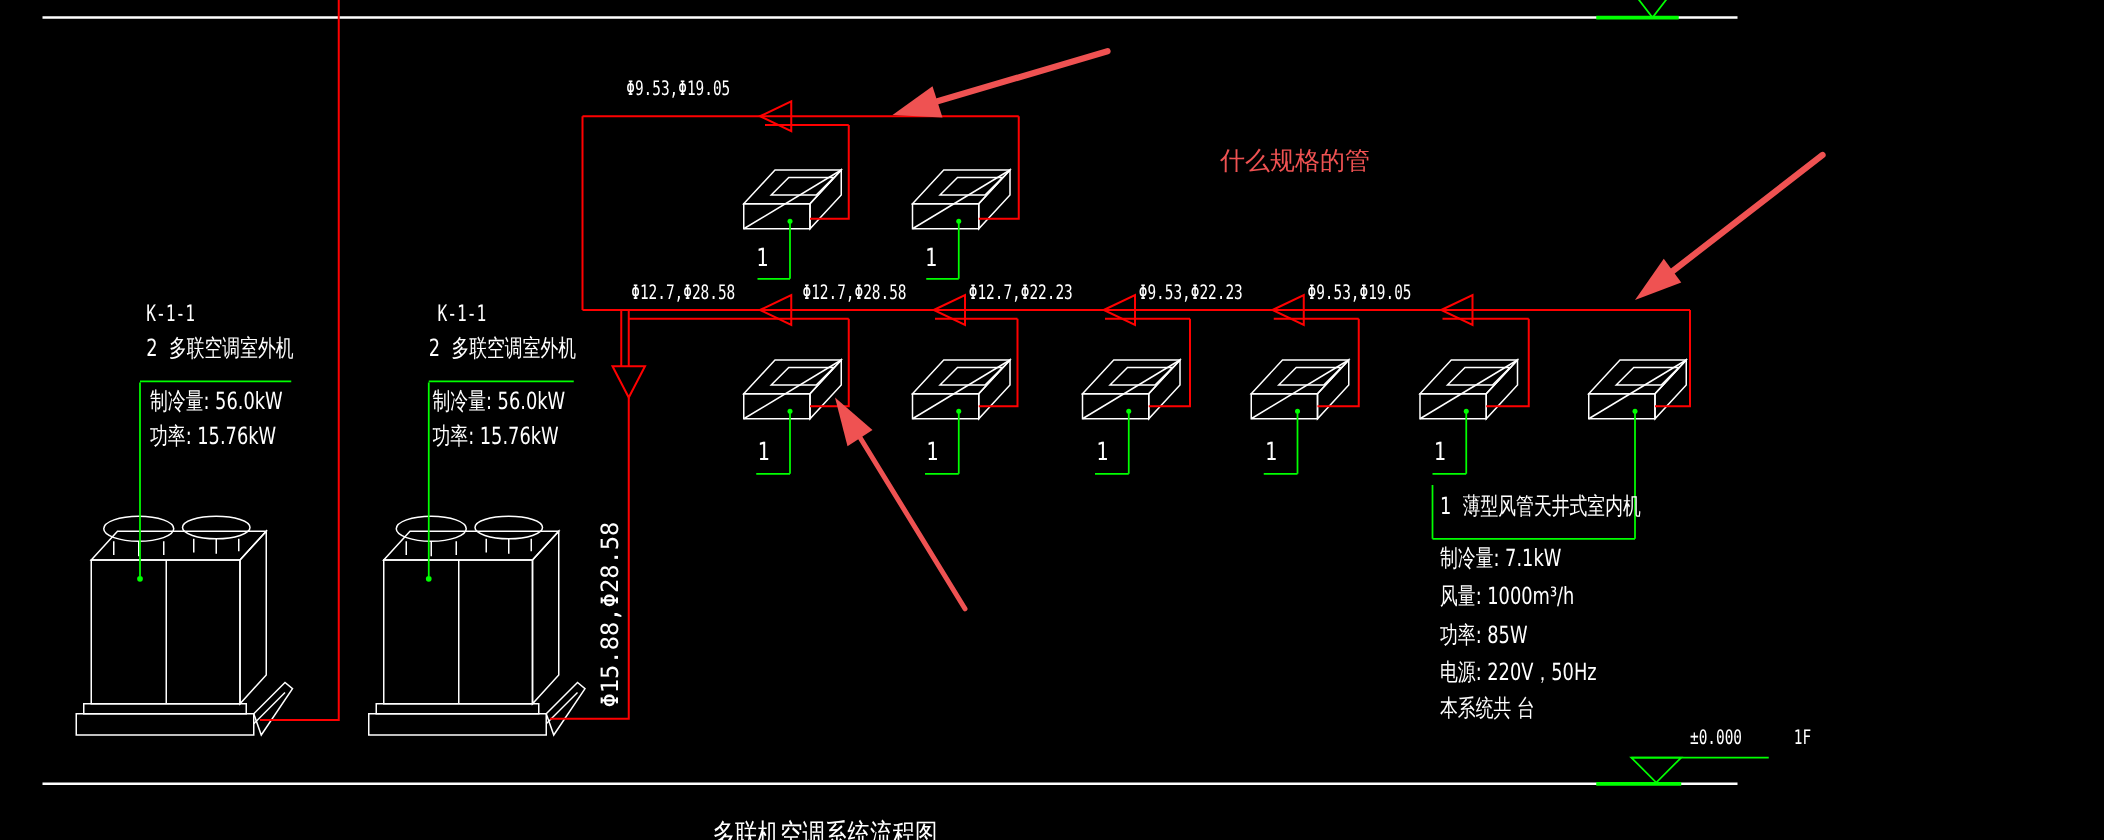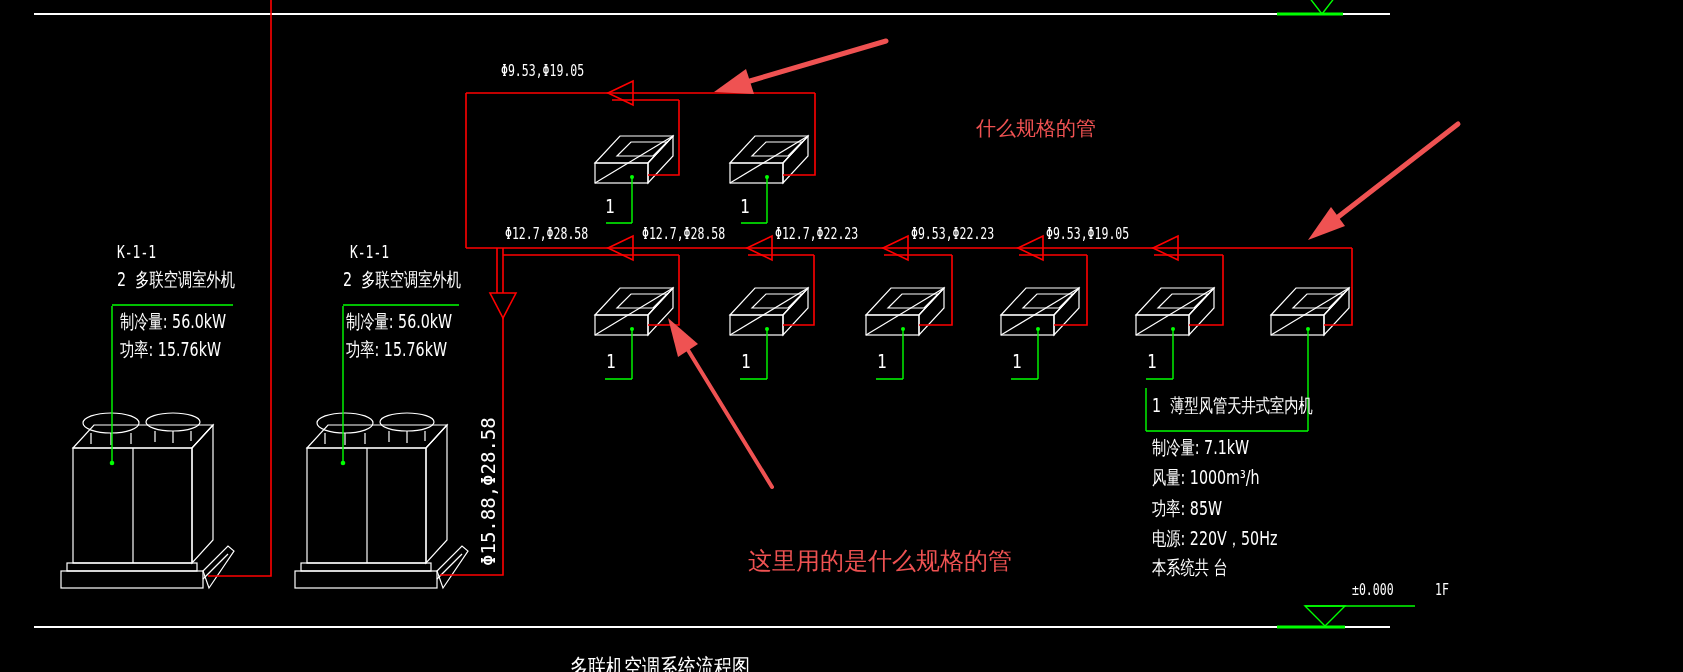--- a/index.html
+++ b/index.html
@@ -197,15 +197,14 @@
   <div class="t cadw" style="left:1152px;top:529px;">电源: 220V，50Hz</div>
   <div class="t cadw" style="left:1152px;top:558px;">本系统共 台</div>
 
   <div class="t dim" style="left:1352px;top:582px;">±0.000</div>
   <div class="t dim" style="left:1435px;top:582px;">1F</div>
 
   <div class="t cadw" style="left:570px;top:656px;font-size:24px;">多联机空调系统流程图</div>
 
   <div class="t ann" style="left:976px;top:70px;font-size:20px;">什么规格的管</div>
   <div class="t ann" style="left:1488px;top:128px;font-size:24px;">什么规格的管</div>
-  <div class="t ann" style="left:748px;top:501px;font-size:24px;">这里用的是什么规格的管</div>
 
 </div>
 
 </body></html>

